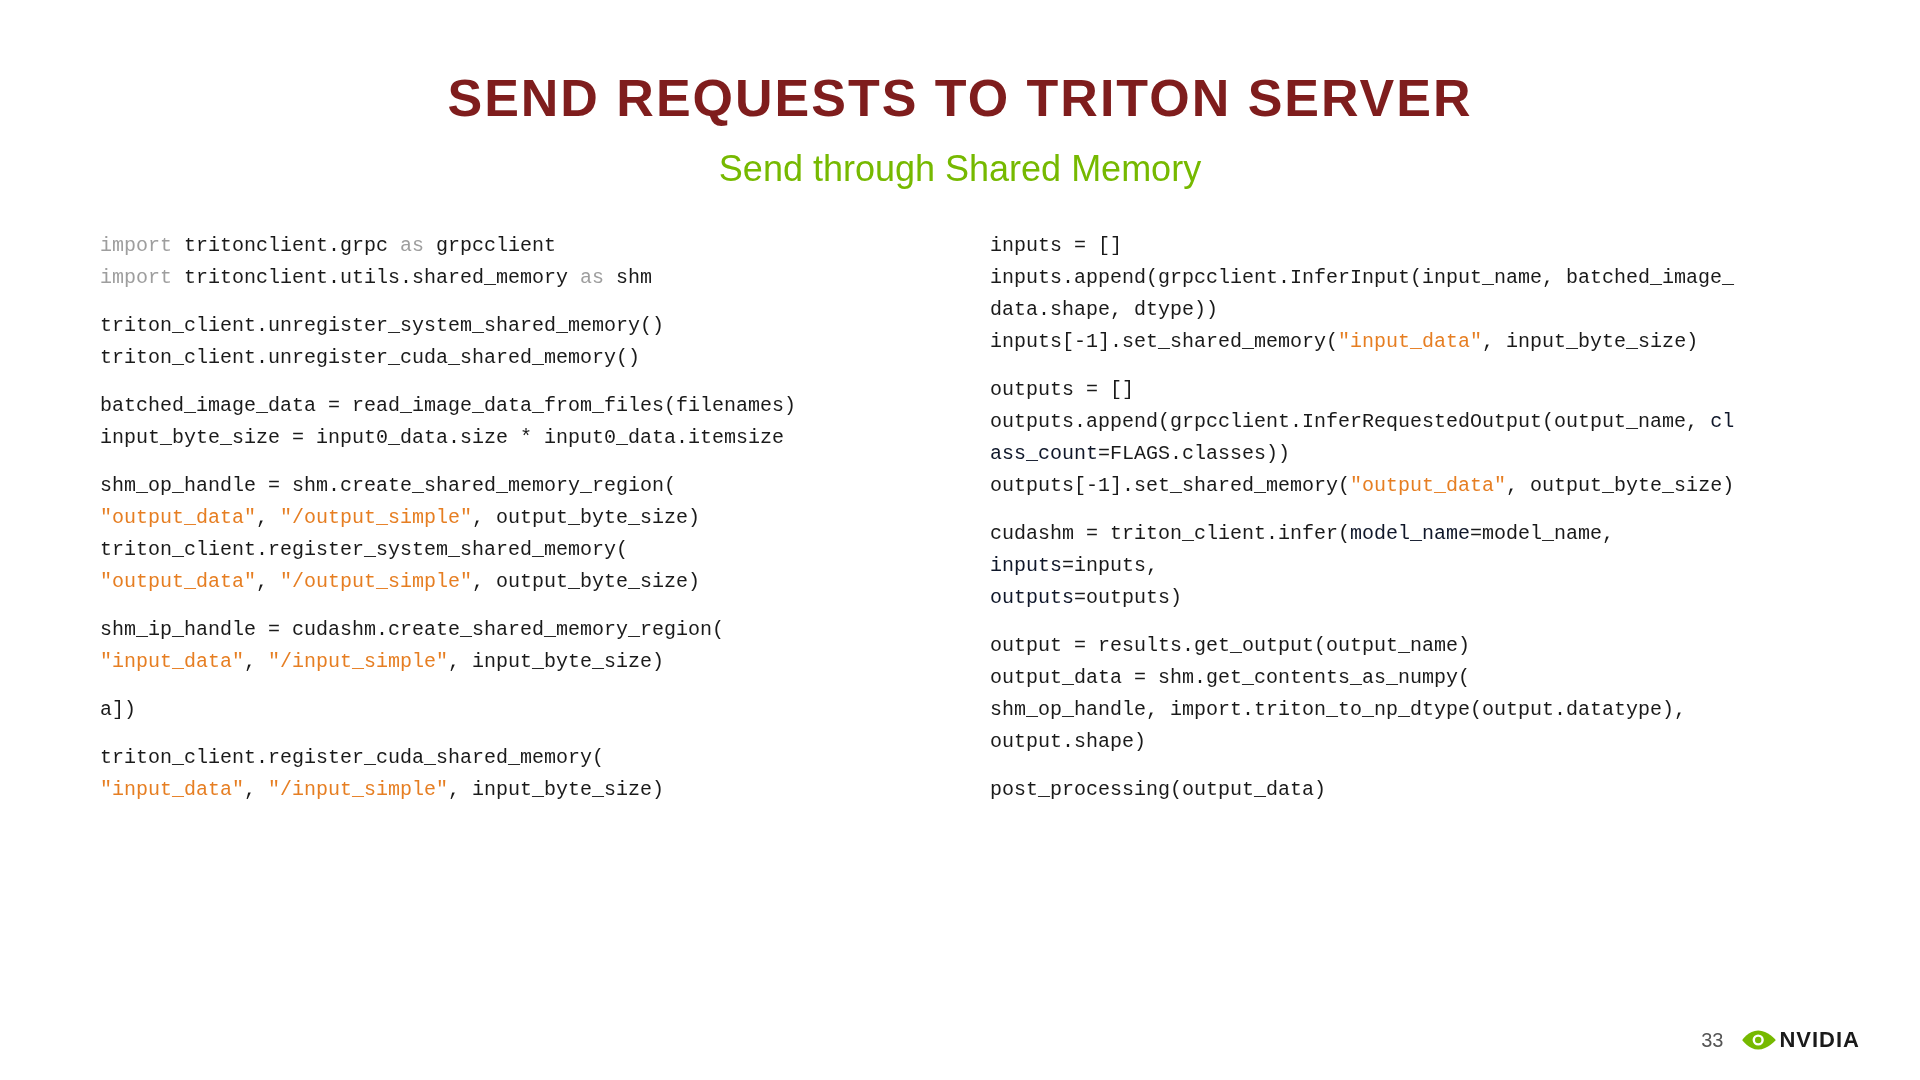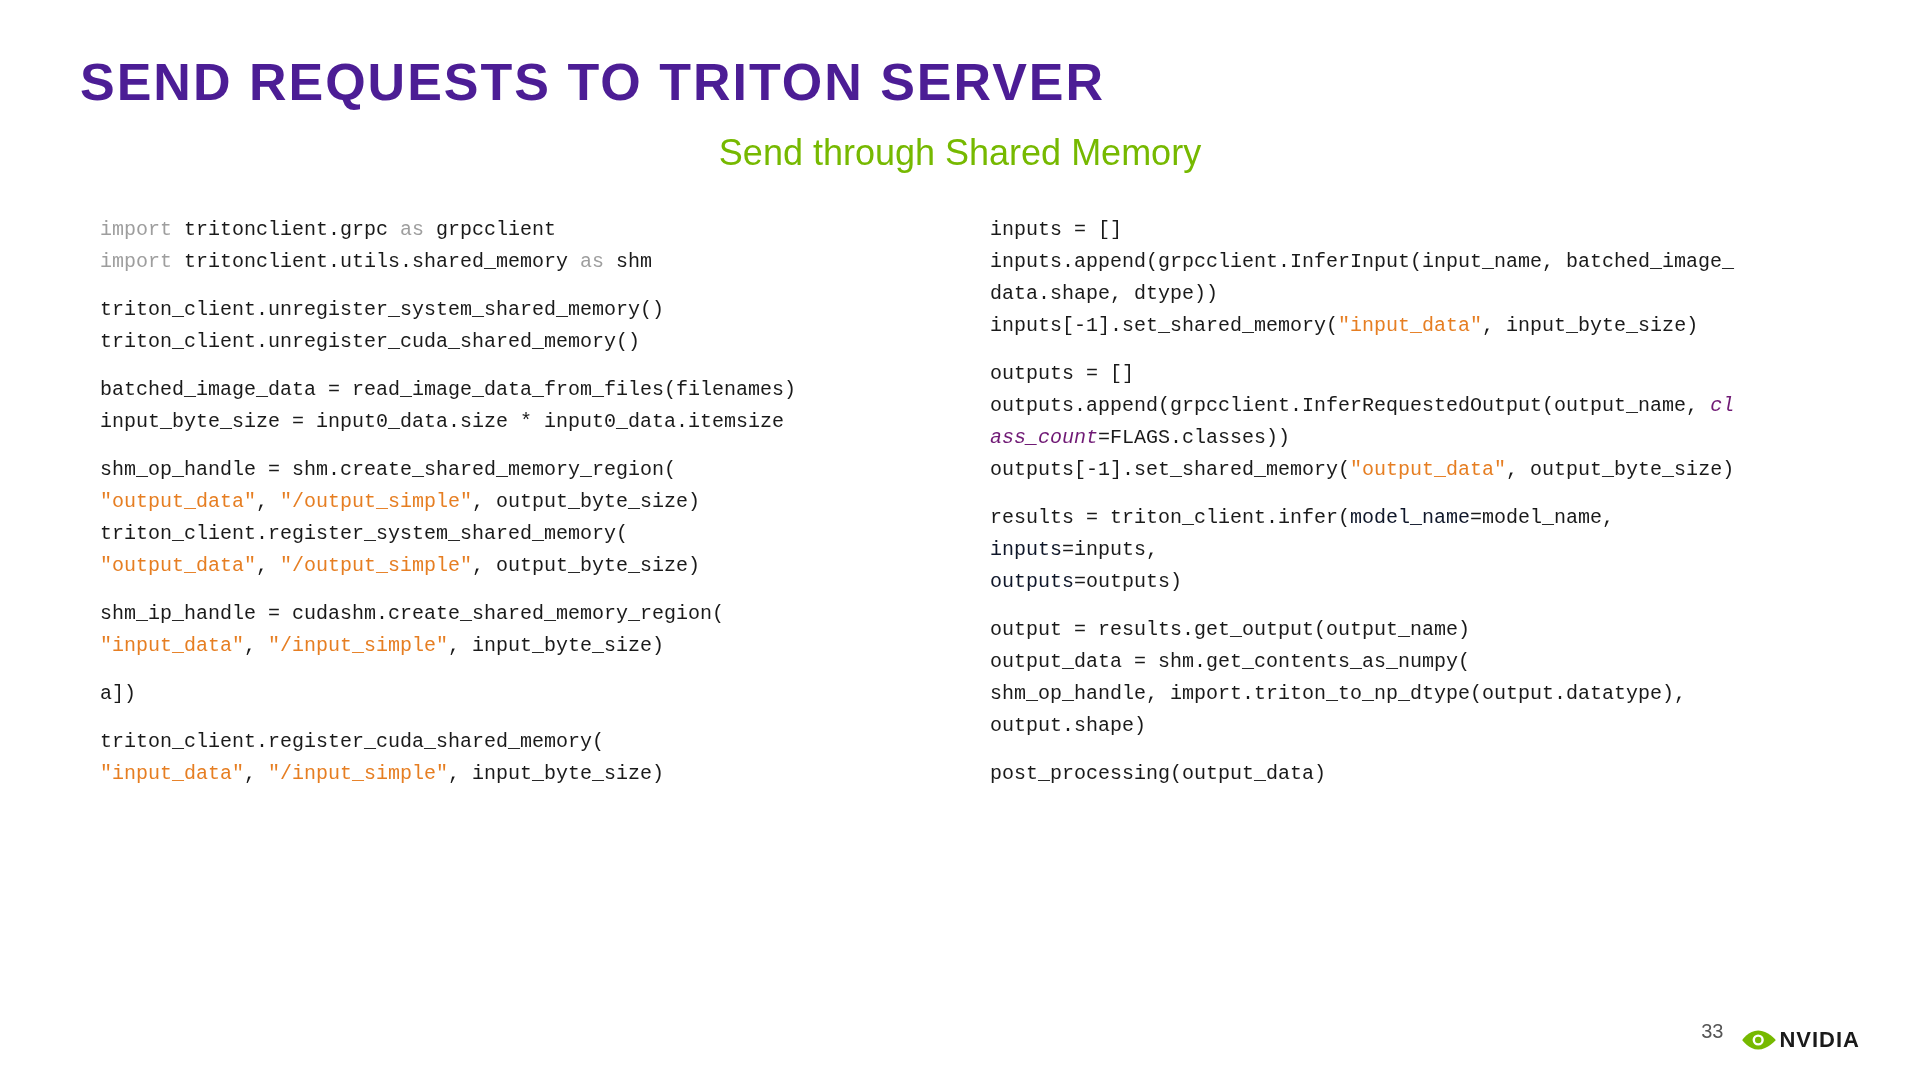--- a/index.html
+++ b/index.html
@@ -11,25 +11,26 @@
       overflow: hidden;
       position: relative;
     }
     .slide {
       width: 1920px;
       height: 1080px;
       padding: 40px 80px;
       position: relative;
     }
     .title {
+      text-align: center;
       font-size: 52px;
       font-weight: 700;
-      color: #4c1d95;
+      color: #7f1d1d;
       letter-spacing: 2px;
-      margin-top: 12px;
+      margin-top: 28px;
       text-transform: uppercase;
     }
     .subtitle {
       text-align: center;
       font-size: 36px;
       font-weight: 400;
       color: #76b900;
       margin-top: 20px;
       margin-bottom: 40px;
     }
@@ -41,27 +42,28 @@
     }
     .code-column {
       flex: 1;
       font-family: 'Courier New', Courier, monospace;
       font-size: 20px;
       line-height: 1.6;
       color: #1a1a1a;
     }
     .kw { color: #9e9e9e; }
     .str { color: #e67e22; }
-    .param { color: #701a75; font-style: italic; }
+    .param { color: #0f172a; }
     .fn-param { color: #0f172a; }
     .footer {
       position: absolute;
       bottom: 20px;
       right: 60px;
       display: flex;
+      align-items: center;
       gap: 16px;
     }
     .page-num {
       font-size: 20px;
       color: #555;
     }
     .nvidia-logo {
       display: flex;
       align-items: center;
       gap: 0;
@@ -112,21 +114,21 @@
         <div><span>inputs = []</span></div>
         <div><span>inputs.append(grpcclient.InferInput(input_name, batched_image_</span></div>
         <div><span>data.shape, dtype))</span></div>
         <div><span>inputs[-1].set_shared_memory(</span><span class="str">"input_data"</span><span>, input_byte_size)</span></div>
         <div style="line-height: 0.8;">&nbsp;</div>
         <div><span>outputs = []</span></div>
         <div><span>outputs.append(grpcclient.InferRequestedOutput(output_name, </span><span class="param">cl</span></div>
         <div><span class="param">ass_count</span><span>=FLAGS.classes))</span></div>
         <div><span>outputs[-1].set_shared_memory(</span><span class="str">"output_data"</span><span>, output_byte_size)</span></div>
         <div style="line-height: 0.8;">&nbsp;</div>
-        <div><span>results = triton_client.infer(</span><span class="fn-param">model_name</span><span>=model_name,</span></div>
+        <div><span>cudashm = triton_client.infer(</span><span class="fn-param">model_name</span><span>=model_name,</span></div>
         <div><span>                              </span><span class="fn-param">inputs</span><span>=inputs,</span></div>
         <div><span>                              </span><span class="fn-param">outputs</span><span>=outputs)</span></div>
         <div style="line-height: 0.8;">&nbsp;</div>
         <div><span>output = results.get_output(output_name)</span></div>
         <div><span>output_data = shm.get_contents_as_numpy(</span></div>
         <div><span>    shm_op_handle, import.triton_to_np_dtype(output.datatype),</span></div>
         <div><span>output.shape)</span></div>
         <div style="line-height: 0.8;">&nbsp;</div>
         <div><span>post_processing(output_data)</span></div>
       </div>

